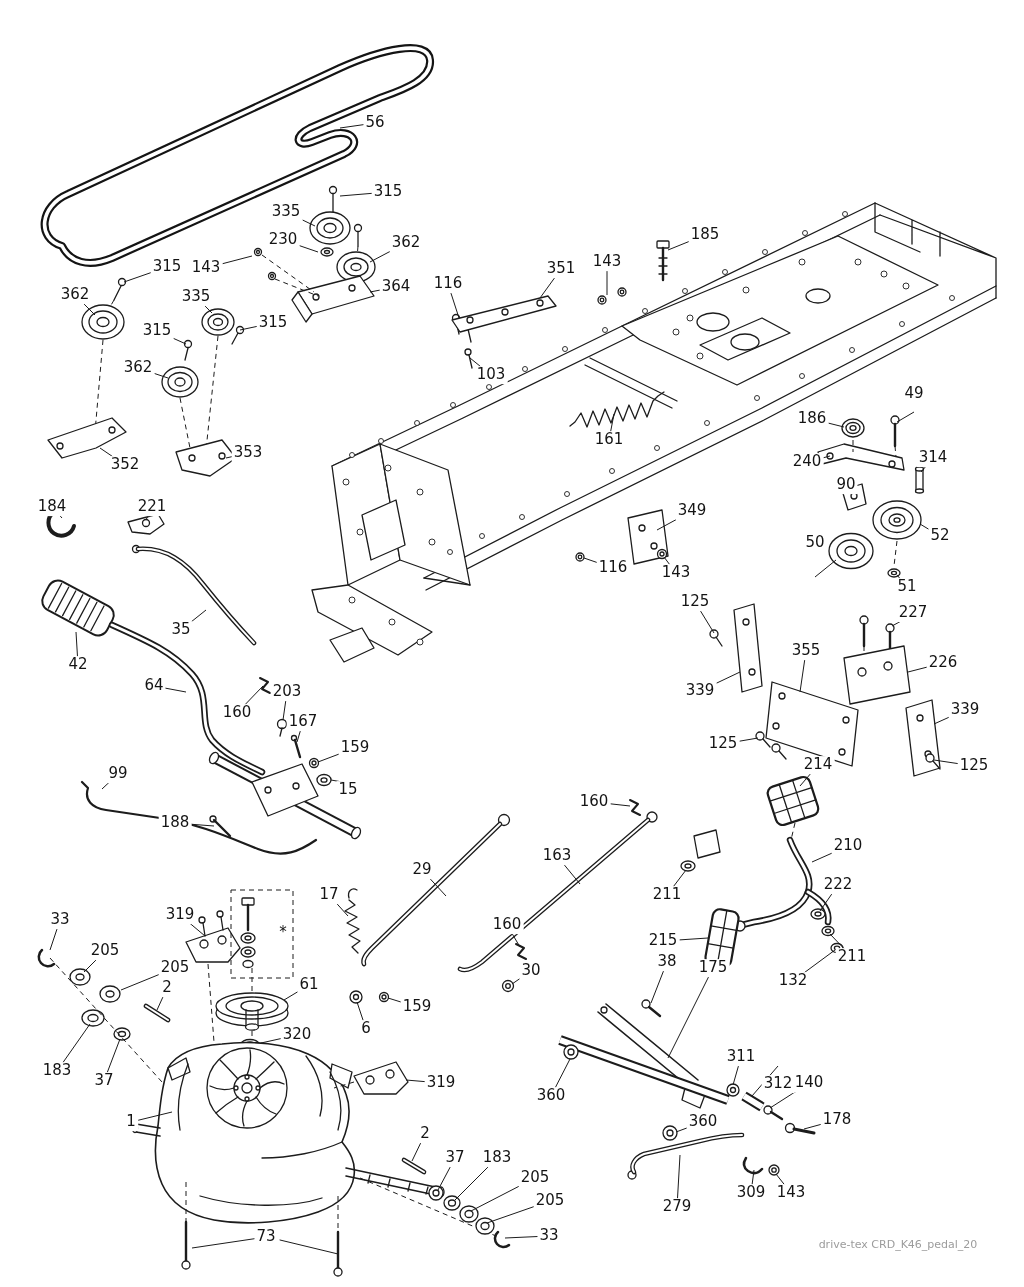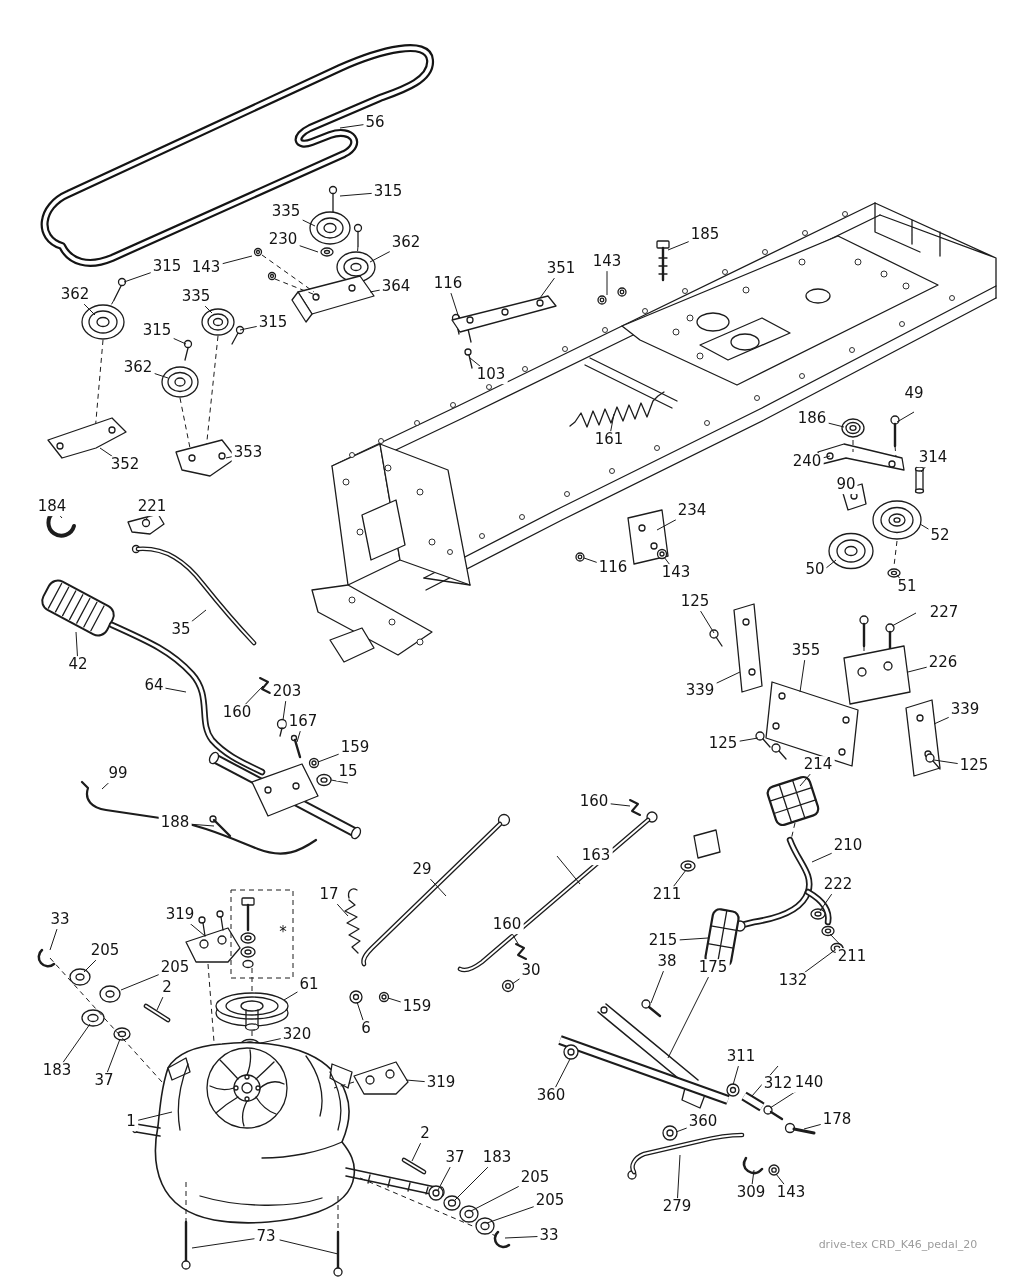--- a/index.html
+++ b/index.html
@@ -546,51 +546,51 @@
       <div class="callout" style="left: 273px; top: 323px;">315</div>
       <div class="callout" style="left: 138px; top: 368px;">362</div>
       <div class="callout" style="left: 491px; top: 375px;">103</div>
       <div class="callout" style="left: 609px; top: 440px;">161</div>
       <div class="callout" style="left: 812px; top: 419px;">186</div>
       <div class="callout" style="left: 914px; top: 394px;">49</div>
       <div class="callout" style="left: 807px; top: 462px;">240</div>
       <div class="callout" style="left: 933px; top: 458px;">314</div>
       <div class="callout" style="left: 846px; top: 485px;">90</div>
       <div class="callout" style="left: 940px; top: 536px;">52</div>
-      <div class="callout" style="left: 815px; top: 570px;">50</div>
+      <div class="callout" style="left: 815px; top: 543px;">50</div>
       <div class="callout" style="left: 907px; top: 587px;">51</div>
       <div class="callout" style="left: 248px; top: 453px;">353</div>
       <div class="callout" style="left: 125px; top: 465px;">352</div>
-      <div class="callout" style="left: 692px; top: 511px;">234</div>
+      <div class="callout" style="left: 692px; top: 511px;">349</div>
       <div class="callout" style="left: 613px; top: 568px;">116</div>
       <div class="callout" style="left: 676px; top: 573px;">143</div>
       <div class="callout" style="left: 695px; top: 602px;">125</div>
-      <div class="callout" style="left: 944px; top: 613px;">227</div>
+      <div class="callout" style="left: 913px; top: 613px;">227</div>
       <div class="callout" style="left: 806px; top: 651px; text-align: right;">355</div>
       <div class="callout" style="left: 943px; top: 663px;">226</div>
       <div class="callout" style="left: 700px; top: 691px;">339</div>
       <div class="callout" style="left: 52px; top: 507px;">184</div>
       <div class="callout" style="left: 152px; top: 507px;">221</div>
       <div class="callout" style="left: 723px; top: 744px;">125</div>
       <div class="callout" style="left: 965px; top: 710px;">339</div>
       <div class="callout" style="left: 974px; top: 766px;">125</div>
       <div class="callout" style="left: 78px; top: 665px;">42</div>
       <div class="callout" style="left: 181px; top: 630px;">35</div>
       <div class="callout" style="left: 154px; top: 686px;">64</div>
       <div class="callout" style="left: 237px; top: 713px;">160</div>
       <div class="callout" style="left: 287px; top: 692px;">203</div>
       <div class="callout" style="left: 303px; top: 722px;">167</div>
       <div class="callout" style="left: 355px; top: 748px;">159</div>
-      <div class="callout" style="left: 348px; top: 772px;">15</div>
+      <div class="callout" style="left: 348px; top: 790px;">15</div>
       <div class="callout" style="left: 118px; top: 774px;">99</div>
       <div class="callout" style="left: 175px; top: 823px;">188</div>
       <div class="callout" style="left: 818px; top: 765px;">214</div>
       <div class="callout" style="left: 594px; top: 802px;">160</div>
       <div class="callout" style="left: 848px; top: 846px;">210</div>
-      <div class="callout" style="left: 557px; top: 856px; margin-left: 39px;">163</div>
+      <div class="callout" style="left: 557px; top: 856px;">163</div>
       <div class="callout" style="left: 667px; top: 895px;">211</div>
       <div class="callout" style="left: 838px; top: 885px;">222</div>
       <div class="callout" style="left: 663px; top: 941px;">215</div>
       <div class="callout" style="left: 852px; top: 957px;">211</div>
       <div class="callout" style="left: 793px; top: 981px;">132</div>
       <div class="callout" style="left: 422px; top: 870px;">29</div>
       <div class="callout" style="left: 329px; top: 895px;">17</div>
       <div class="callout" style="left: 507px; top: 925px;">160</div>
       <div class="callout" style="left: 531px; top: 971px;">30</div>
       <div class="callout" style="left: 417px; top: 1007px;">159</div>

